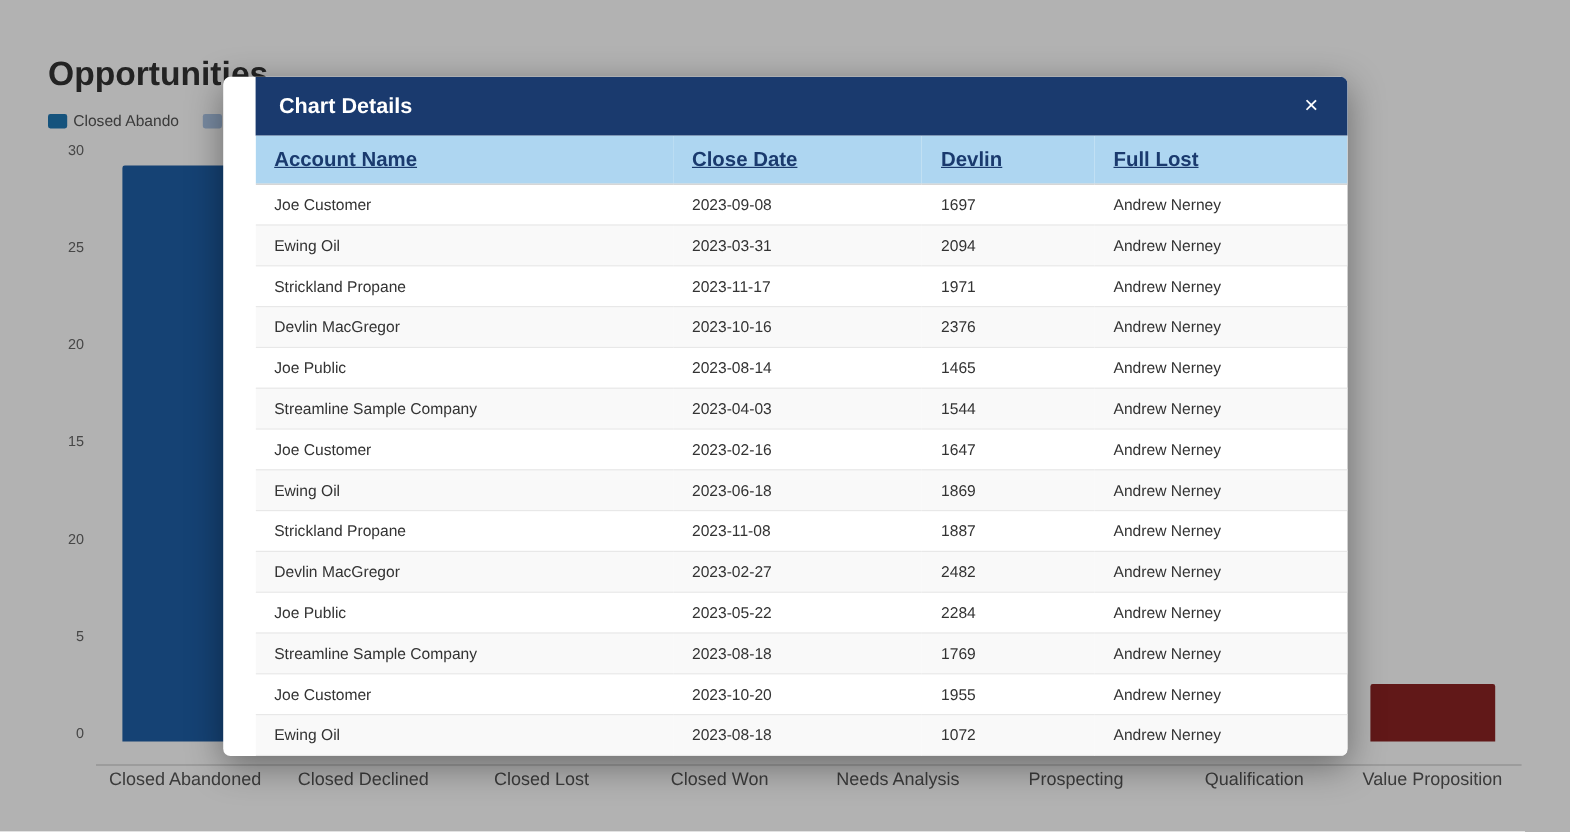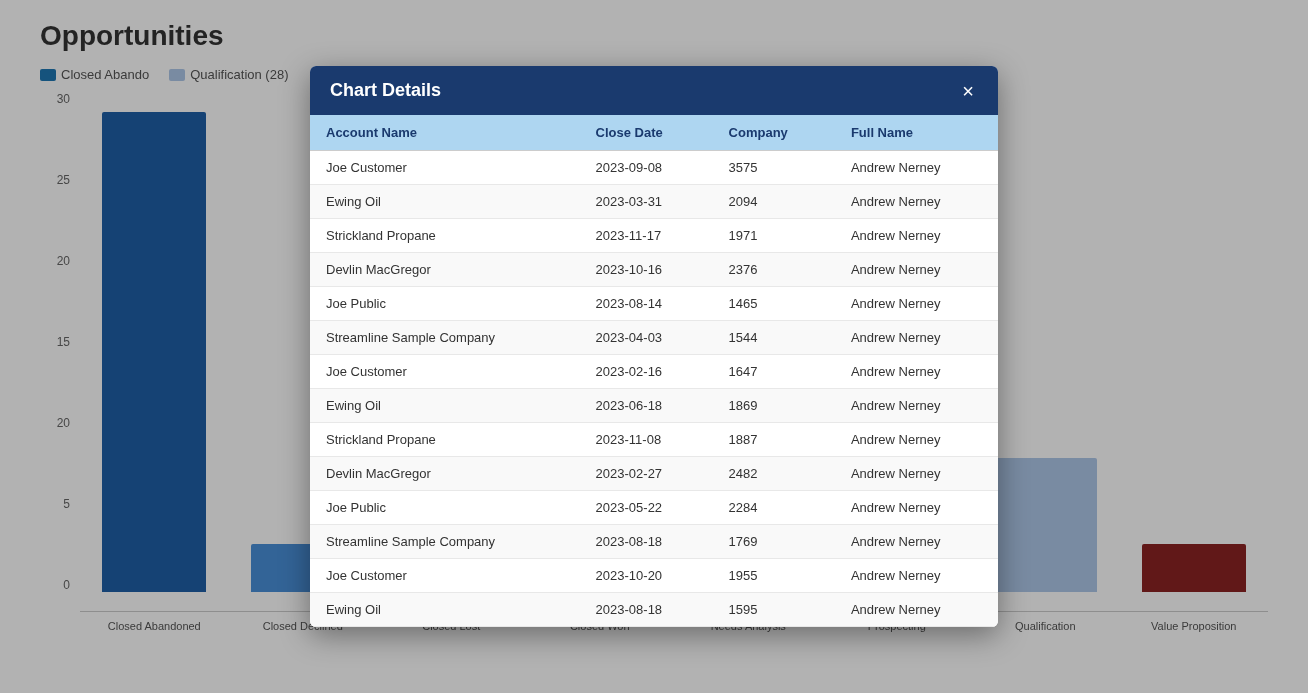--- a/index.html
+++ b/index.html
@@ -20,20 +20,21 @@
       height: 693px;
       background: #fff;
       padding: 20px 40px;
     }
 
     .page-title {
       font-size: 28px;
       font-weight: bold;
       color: #333;
       margin-bottom: 15px;
+      margin-top: 26px;
     }
 
     .chart-legend {
       display: flex;
       align-items: center;
       gap: 20px;
       margin-bottom: 10px;
       font-size: 13px;
       color: #555;
     }
@@ -95,21 +96,21 @@
     }
 
     .bar {
       width: 70%;
       border-radius: 2px 2px 0 0;
     }
 
     .bar-label {
       position: absolute;
       bottom: -40px;
-      font-size: 11px;
+      font-size: 15px;
       color: #555;
       text-align: center;
       white-space: nowrap;
     }
 
     
     .x-axis-line {
       position: absolute;
       left: 40px;
       right: 0;
@@ -127,26 +128,27 @@
       background: rgba(0,0,0,0.3);
       display: flex;
       align-items: center;
       justify-content: center;
       z-index: 10;
     }
 
     .modal {
       background: #fff;
       border-radius: 6px;
-      width: 688px;
+      width: 937px;
       max-height: 610px;
       overflow: hidden;
       display: flex;
       flex-direction: column;
       box-shadow: 0 8px 30px rgba(0,0,0,0.4);
+      padding-left: 27px;
     }
 
     .modal-header {
       background: #1a3a6e;
       color: #fff;
       padding: 14px 20px;
       display: flex;
       align-items: center;
       justify-content: space-between;
       flex-shrink: 0;
@@ -177,23 +179,24 @@
       border-collapse: collapse;
     }
 
     thead tr {
       background: #aed6f1;
     }
 
     thead th {
       padding: 10px 16px;
       text-align: left;
-      font-size: 13px;
+      font-size: 17px;
       font-weight: bold;
       color: #1a3a6e;
+      text-decoration: underline;
       border-bottom: 1px solid #ccc;
       cursor: pointer;
     }
 
     tbody tr {
       border-bottom: 1px solid #e8e8e8;
     }
 
     tbody tr:nth-child(even) {
       background: #f9f9f9;
@@ -284,29 +287,29 @@
     <div class="modal-header">
       <span class="modal-title">Chart Details</span>
       <button class="modal-close">×</button>
     </div>
     <div class="modal-body">
       <table>
         <thead>
           <tr>
             <th>Account Name</th>
             <th>Close Date</th>
-            <th>Company</th>
-            <th>Full Name</th>
+            <th>Devlin</th>
+            <th>Full Lost</th>
           </tr>
         </thead>
         <tbody id="table-body">
         <tr>
               <td>Joe Customer</td>
               <td>2023-09-08</td>
-              <td>3575</td>
+              <td>1697</td>
               <td>Andrew Nerney</td>
             </tr>
             <tr>
               <td>Ewing Oil</td>
               <td>2023-03-31</td>
               <td>2094</td>
               <td>Andrew Nerney</td>
             </tr>
             <tr>
               <td>Strickland Propane</td>
@@ -370,20 +373,20 @@
             </tr>
             <tr>
               <td>Joe Customer</td>
               <td>2023-10-20</td>
               <td>1955</td>
               <td>Andrew Nerney</td>
             </tr>
             <tr>
               <td>Ewing Oil</td>
               <td>2023-08-18</td>
-              <td>1595</td>
+              <td>1072</td>
               <td>Andrew Nerney</td>
             </tr>
           </tbody>
       </table>
     </div>
   </div>
 </div>
 
 </body></html>

